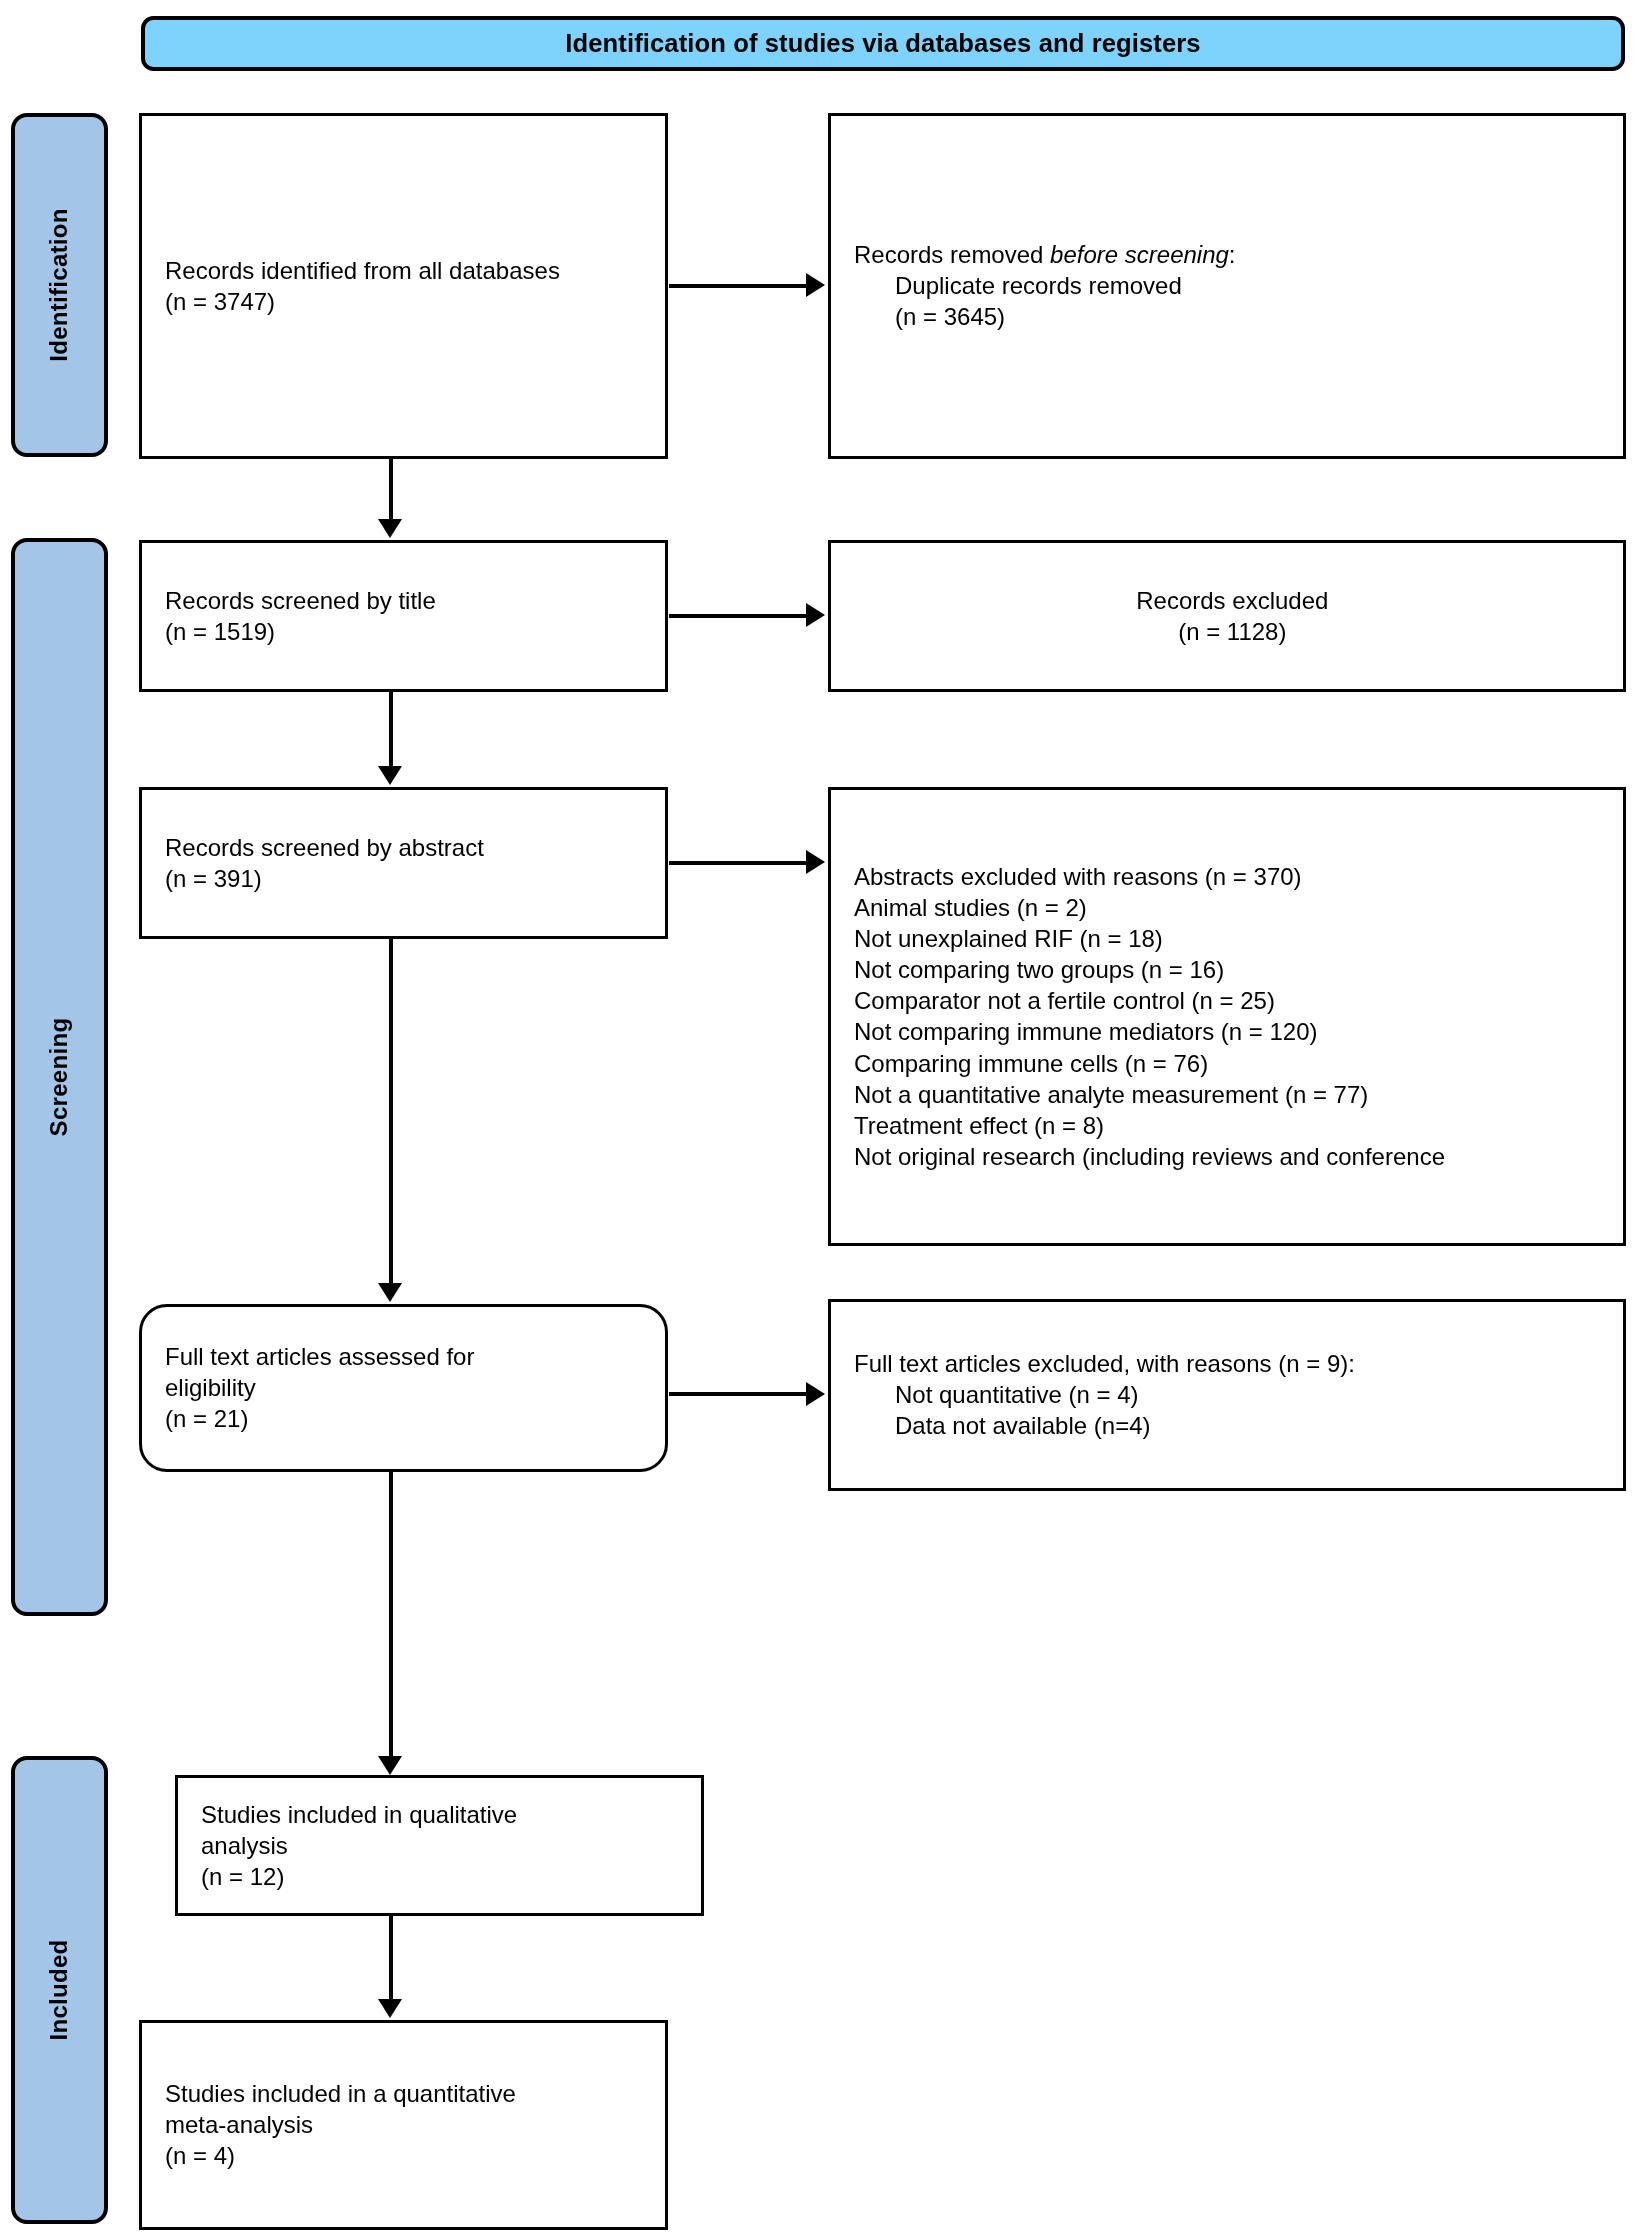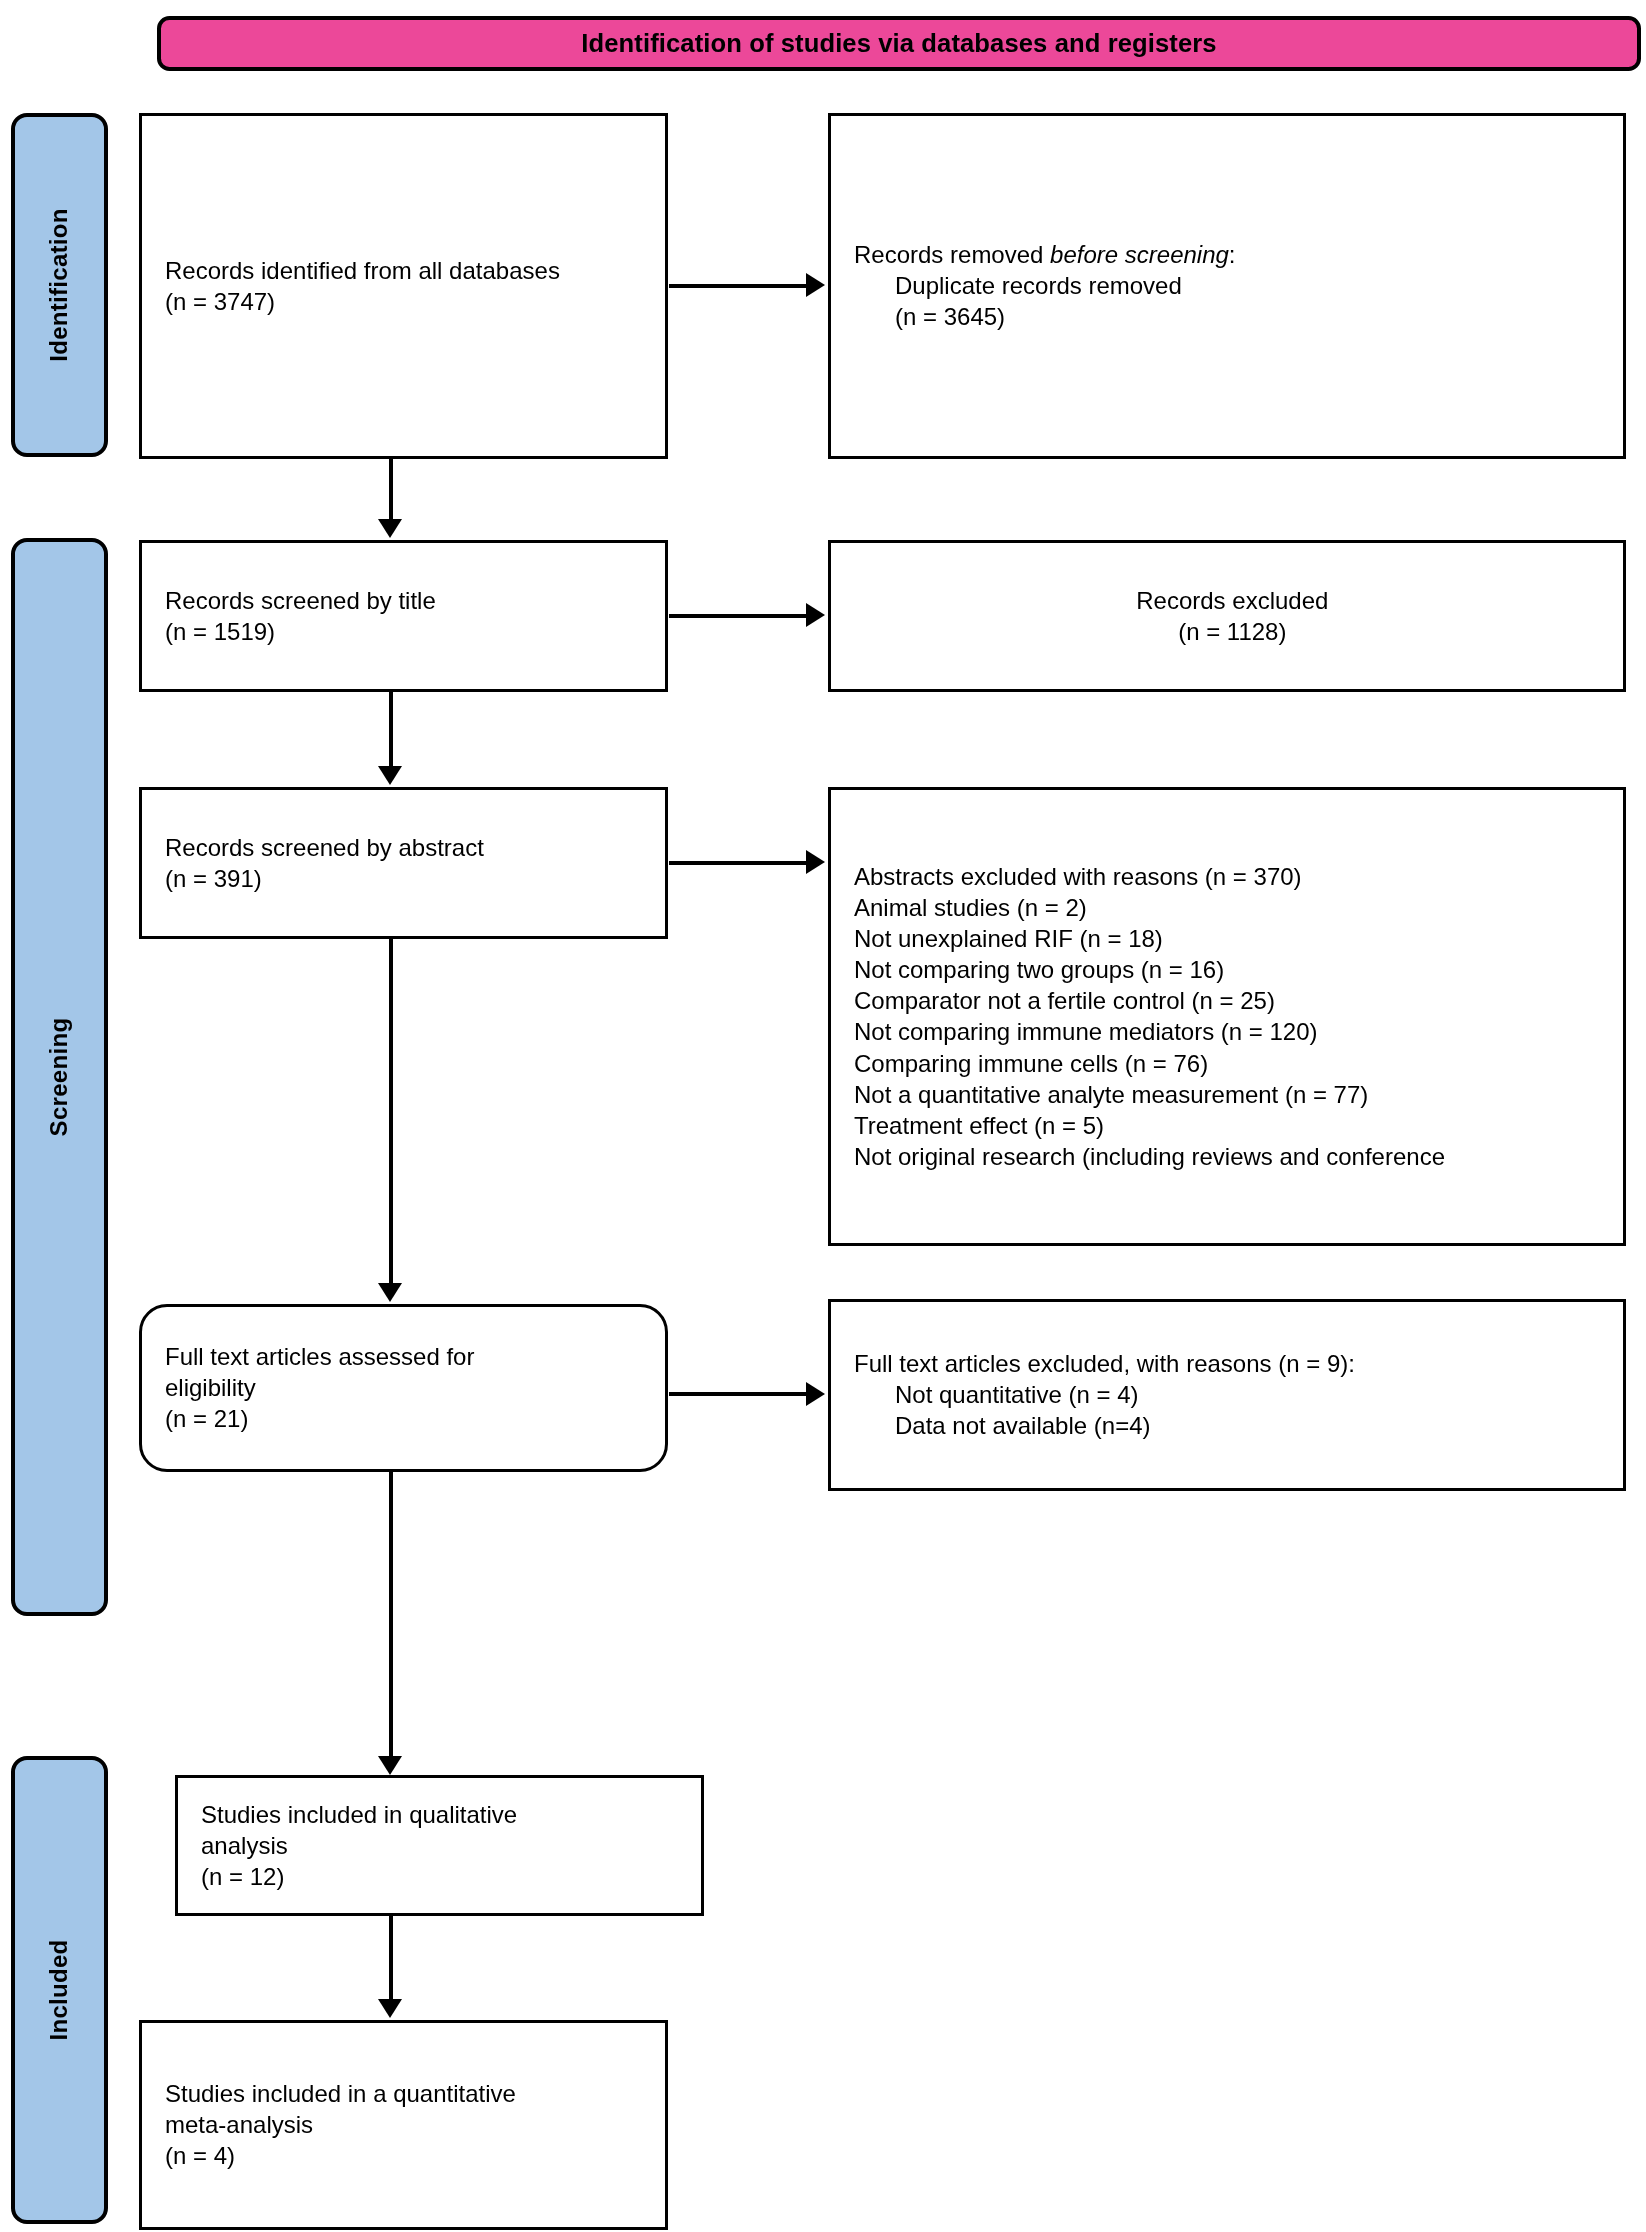--- a/index.html
+++ b/index.html
@@ -157,21 +157,21 @@
   #h3 { left: 669px; top: 861px;  width: 139px; }
   #a8 { left: 806px; top: 850px; }
   #h4 { left: 669px; top: 1392px; width: 139px; }
   #a9 { left: 806px; top: 1382px; }
 </style>
 </head>
 <body>
 
 <div id="page">
 
-  <div class="banner" style="background: #ec4899; margin-left: 16px;">
+  <div class="banner" style="background: #7dd3fc;">
     <div class="banner-title">Identification of studies via databases and registers</div>
   </div>
 
   <div class="stage" id="stage-identification" style="background: rgb(163, 198, 232);">
     <span class="stage-label">Identification</span>
   </div>
   <div class="stage" id="stage-screening" style="background: rgb(163, 198, 232);">
     <span class="stage-label">Screening</span>
   </div>
   <div class="stage" id="stage-included" style="background: rgb(163, 198, 232);">
@@ -217,21 +217,21 @@
   <div class="box" id="box-excluded-abs">
     <div class="box-text vcenter" id="excluded-abs-list">
         <span class="line">Abstracts excluded with reasons (n = 370)</span>
         <span class="line">Animal studies (n = 2)</span>
         <span class="line">Not unexplained RIF (n = 18)</span>
         <span class="line">Not comparing two groups (n = 16)</span>
         <span class="line">Comparator not a fertile control (n = 25)</span>
         <span class="line">Not comparing immune mediators (n = 120)</span>
         <span class="line">Comparing immune cells (n = 76)</span>
         <span class="line">Not a quantitative analyte measurement (n = 77)</span>
-        <span class="line">Treatment effect (n = 5)</span>
+        <span class="line">Treatment effect (n = 8)</span>
         <span class="line">Not original research (including reviews and conference</span>
       </div>
   </div>
 
   <div class="box" id="box-fulltext">
     <div class="box-text vcenter">
       <span class="line">Full text articles assessed for</span>
       <span class="line">eligibility</span>
       <span class="line">(n = 21)</span>
     </div>

